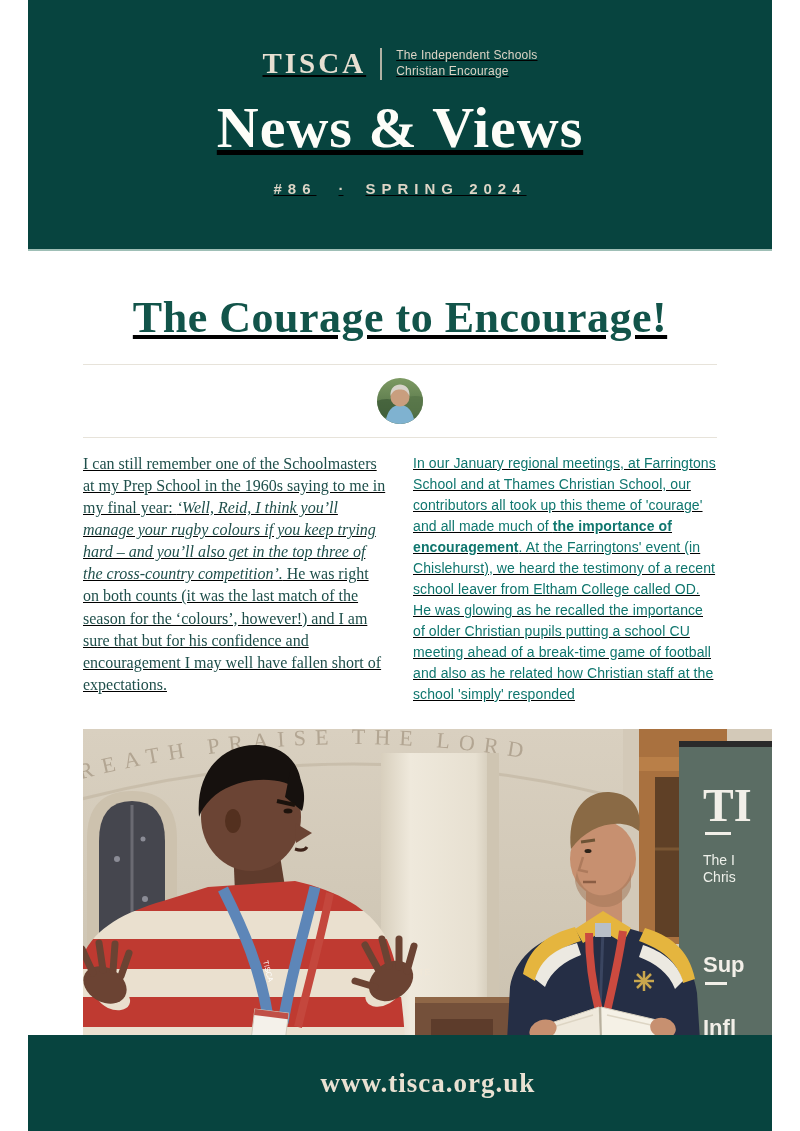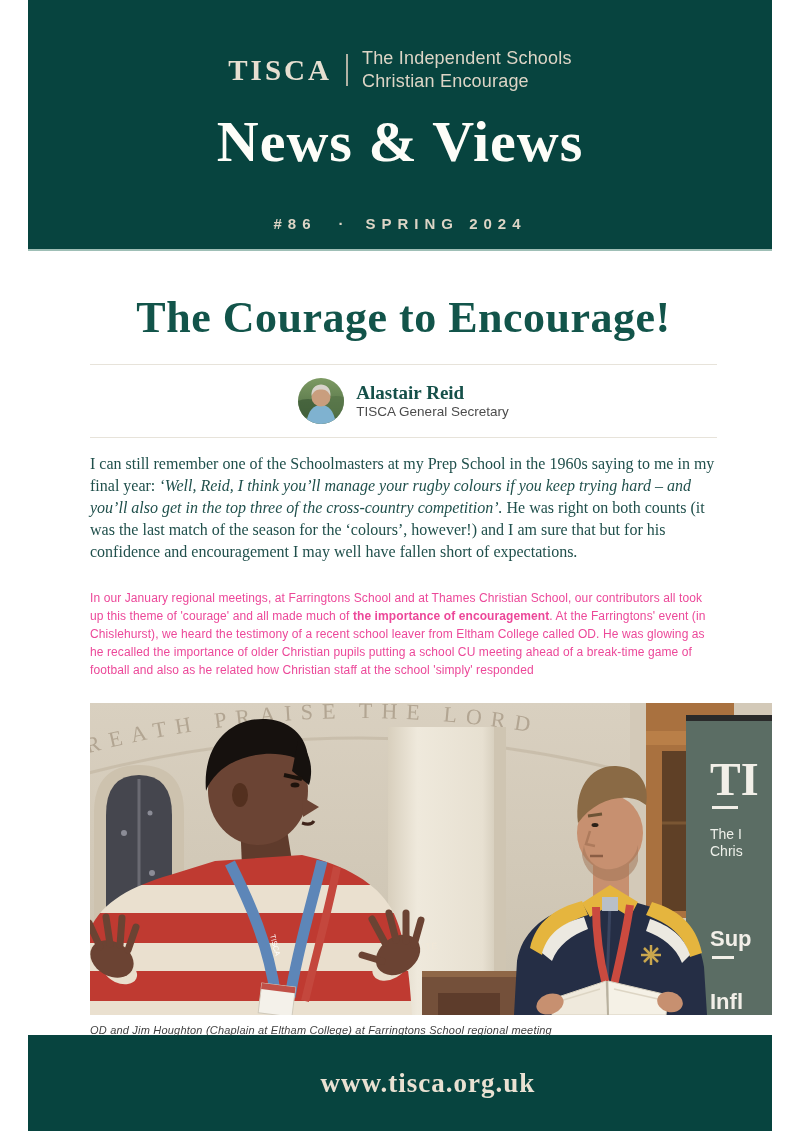--- a/index.html
+++ b/index.html
@@ -1,67 +1,67 @@
 <!DOCTYPE html>
 <html><head>
 <meta charset="utf-8">
 <style>
   html,body{margin:0;padding:0;background:#ffffff;}
   .page{
     width:744px;height:1131px;margin:0 auto;background:#ffffff;
-    font-family:"Liberation Sans",sans-serif;overflow:hidden;position:relative;
+    font-family:"Liberation Sans",sans-serif;overflow:hidden;position:relative;text-decoration:underline;
   }
   
   .masthead{
     background:#07443f;height:251px;box-sizing:border-box;
     display:flex;flex-direction:column;align-items:center;
     border-bottom:2px solid #9fbfb6;
   }
   .logo-row{display:flex;align-items:center;gap:14px;margin-top:47px;}
   .logo-word{
     font-family:"Liberation Serif",serif;font-weight:bold;font-size:29px;
     letter-spacing:3px;color:#e7dfd1;
   }
   .logo-bar{width:2px;height:32px;background:#cfc6b6;opacity:.85;}
-  .logo-tagline{color:#ddd5c6;font-size:18px;line-height:1.3;letter-spacing:.2px;}
+  .logo-tagline{color:#ddd5c6;font-size:12px;line-height:1.3;letter-spacing:.2px;}
   .news-title{
     font-family:"Liberation Serif",serif;font-weight:bold;color:#fdfdf8;
     font-size:58px;margin:14px 0 0 0;letter-spacing:1px;text-align:center;
   }
   .issue-row{
-    margin-top:40px;display:flex;align-items:center;gap:22px;
+    margin-top:19px;display:flex;align-items:center;gap:22px;
     color:#ddd5c6;font-size:15px;font-weight:600;letter-spacing:6px;
   }
   .issue-dot{letter-spacing:0;font-size:15px;}
   
-  .main{padding:0 55px;margin-left:7px;}
+  .main{padding:0 55px;}
   .article-title{
     font-family:"Liberation Serif",serif;font-weight:bold;color:#12544a;
     font-size:44px;text-align:center;margin:41px 0 0 0;letter-spacing:.5px;
   }
   .rule{border:none;border-top:1px solid #e7e3da;margin:21px 0 0 0;}
   .author-row{
     display:flex;align-items:center;justify-content:center;gap:12px;
     padding:13px 0;
   }
   .avatar{width:46px;height:46px;border-radius:50%;overflow:hidden;flex:0 0 auto;}
   .author-meta{text-align:left;}
   .author-name{
     font-family:"Liberation Serif",serif;font-weight:bold;color:#155049;
     font-size:19px;line-height:1.15;
   }
   .author-role{color:#4c4c4c;font-size:13.5px;line-height:1.2;}
-  .columns{display:flex;gap:26px;margin-top:15px;flex-direction:column;}
+  .columns{display:flex;gap:26px;margin-top:15px;}
   .col{flex:1 1 0;}
   .col-left{
     font-family:"Liberation Serif",serif;font-size:16px;line-height:1.38;
     color:#1f4f4b;
   }
   .col-left .it{font-style:italic;}
-  .col-right{font-size:12px;line-height:1.5;color:#ec4899;letter-spacing:.1px;}
+  .col-right{font-size:14px;line-height:1.5;color:#0f766e;letter-spacing:.1px;}
   .col-right .bd{font-weight:bold;}
   .photo-fig{margin:24px 0 0 0;width:690px;height:312px;}
   .photo-fig svg{display:block;}
   .caption{
     margin-top:9px;font-size:11px;font-style:italic;color:#3f3f3f;letter-spacing:.2px;
   }
   
   .footer{
     position:absolute;left:0;bottom:0;width:800px;height:96px;background:#07443f;
     display:flex;align-items:center;justify-content:center;
@@ -106,24 +106,20 @@
                 <stop offset="1" stop-color="#46653e"></stop>
             </linearGradient>
           </defs>
           <rect width="46" height="46" fill="url(#avbg)"></rect>
           <ellipse cx="10" cy="30" rx="16" ry="9" fill="#3c5a36" opacity=".7"></ellipse>
           <ellipse cx="38" cy="26" rx="14" ry="8" fill="#557447" opacity=".7"></ellipse>
           <path d="M8 46 C10 32 16 27 23 27 C30 27 36 32 38 46 Z" fill="#7fb2d0"></path>
           <circle cx="23" cy="19" r="9.5" fill="#c99e7e"></circle>
           <path d="M13.5 18 C13 10 18 6.5 23 6.5 C28 6.5 33 10 32.5 18 C30 12.5 27 11.5 23 11.5 C19 11.5 16 12.5 13.5 18 Z" fill="#d8d3ca"></path>
         </svg>
-      </span>
-      <span class="author-meta">
-        <div class="author-name">Alastair Reid</div>
-        <div class="author-role">TISCA General Secretary</div>
       </span>
     </div>
     <hr class="rule" style="margin-top:0;">
 
     <div class="columns">
       <p class="col col-left" style="margin:0;"><span>I can still remember one of the Schoolmasters at my Prep School in the 1960s saying to me in my final year: </span><span class="it">‘Well, Reid, I think you’ll manage your rugby colours if you keep trying hard – and you’ll also get in the top three of the cross-country competition’.</span><span> He was right on both counts (it was the last match of the season for the ‘colours’, however!) and I am sure that but for his confidence and encouragement I may well have fallen short of expectations.</span></p>
       <p class="col col-right" style="margin:0;"><span>In our January regional meetings, at Farringtons School and at Thames Christian School, our contributors all took up this theme of 'courage' and all made much of </span><span class="bd">the importance of encouragement</span><span>. At the Farringtons' event (in Chislehurst), we heard the testimony of a recent school leaver from Eltham College called OD. He was glowing as he recalled the importance of older Christian pupils putting a school CU meeting ahead of a break-time game of football and also as he related how Christian staff at the school 'simply' responded</span></p>
     </div>
 
     <figure class="photo-fig" style="margin-left:0;margin-right:0;">

